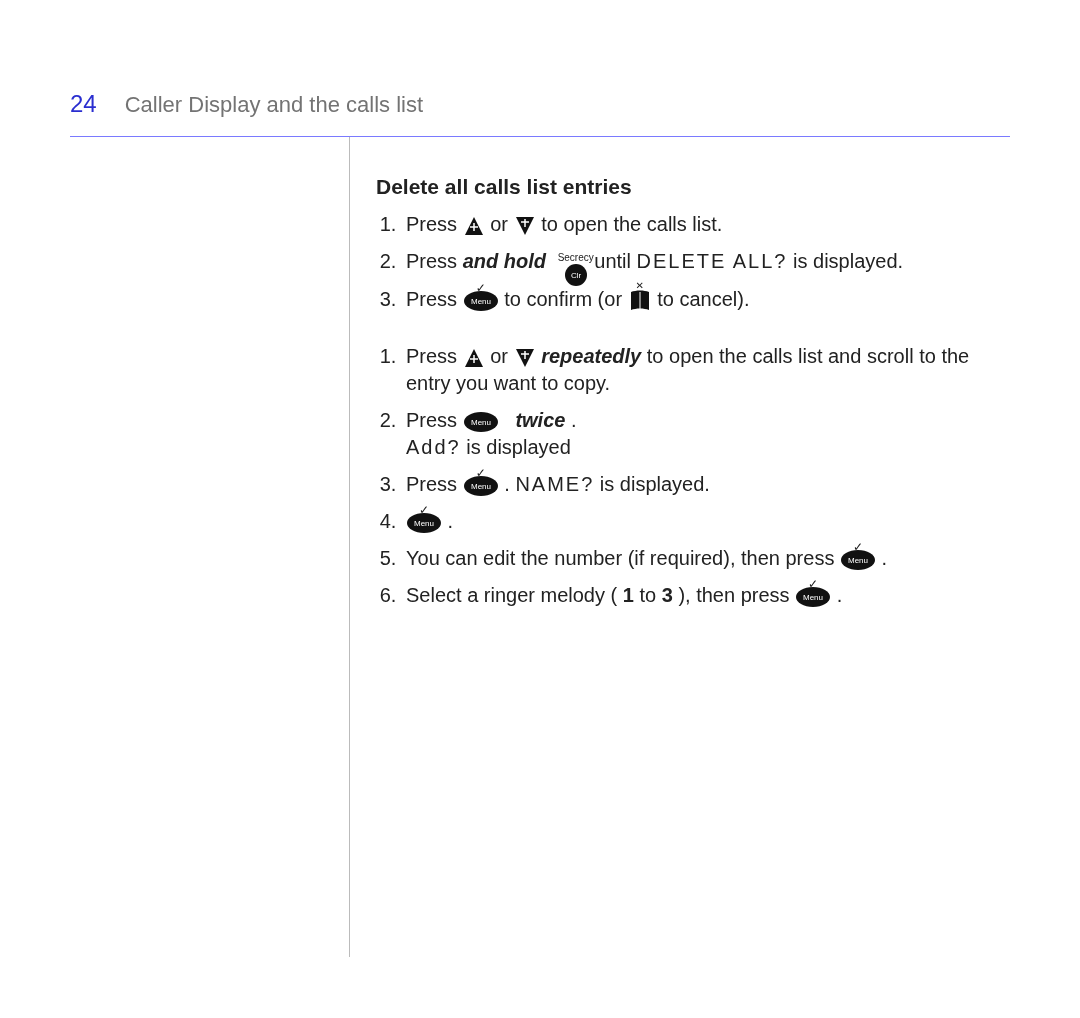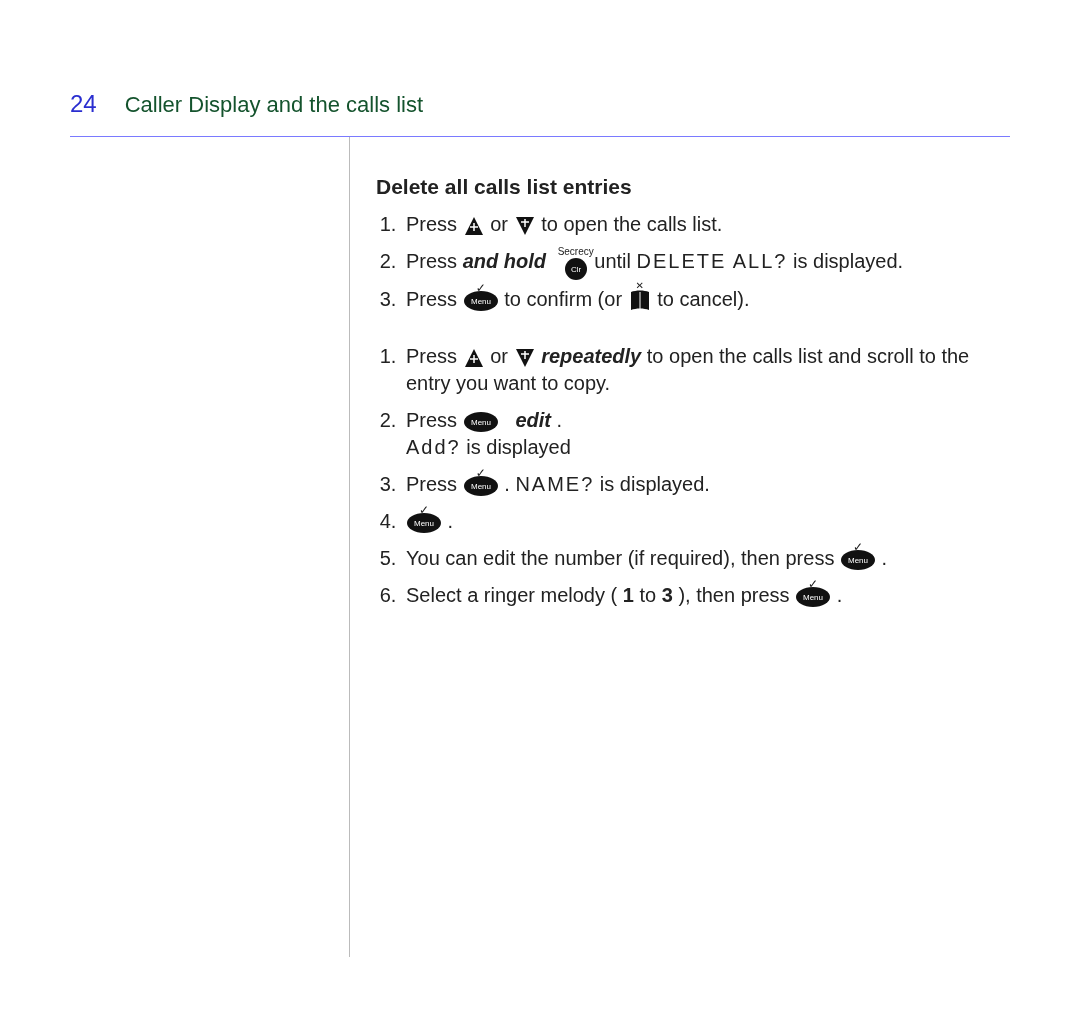--- a/index.html
+++ b/index.html
@@ -22,21 +22,21 @@
     display: flex;
     align-items: baseline;
     gap: 28px;
     margin-bottom: 18px;
   }
   .page-num {
     color: #2a2ed0;
     font-size: 24px;
   }
   .section-title {
-    color: #14532d;
+    color: #737373;
     font-size: 22px;
   }
   .hr {
     border: none;
     border-top: 1px solid #7a7aff;
     margin: 0;
   }
   .two-col {
     display: grid;
     grid-template-columns: 280px 1fr;
@@ -81,21 +81,21 @@
   }
   .key-down {
     width: 22px; height: 22px;
   }
   .key-menu {
     width: 36px; height: 22px;
   }
   .key-clr {
     width: 26px; height: 26px;
     position: relative;
-    top: 6px;
+    top: 12px;
   }
   .key-clr-label {
     position: absolute;
     top: -11px; left: 50%; transform: translateX(-50%);
     font-size: 10px;
     color: #222;
     white-space: nowrap;
   }
   .key-book {
     width: 24px; height: 24px;
@@ -210,21 +210,21 @@
         </li>
         <li>
           <span>Press </span>
           <span class="icon key-menu">
             <svg viewBox="0 0 36 22">
                 <ellipse cx="18" cy="11" rx="17" ry="10" fill="#111"></ellipse>
                 <text x="18" y="14" font-size="8" fill="#fff" text-anchor="middle" font-family="Arial">Menu</text>
               </svg>
           </span>
           <span>&nbsp;</span>
-          <span class="emph">edit</span>
+          <span class="emph">twice</span>
           <span>.</span><br>
           <span class="mono">Add?</span>
           <span> is displayed</span>
         </li>
         <li>
           <span>Press </span>
           <span class="icon key-menu">
             <span class="tick">✓</span>
             <svg viewBox="0 0 36 22">
                 <ellipse cx="18" cy="11" rx="17" ry="10" fill="#111"></ellipse>

